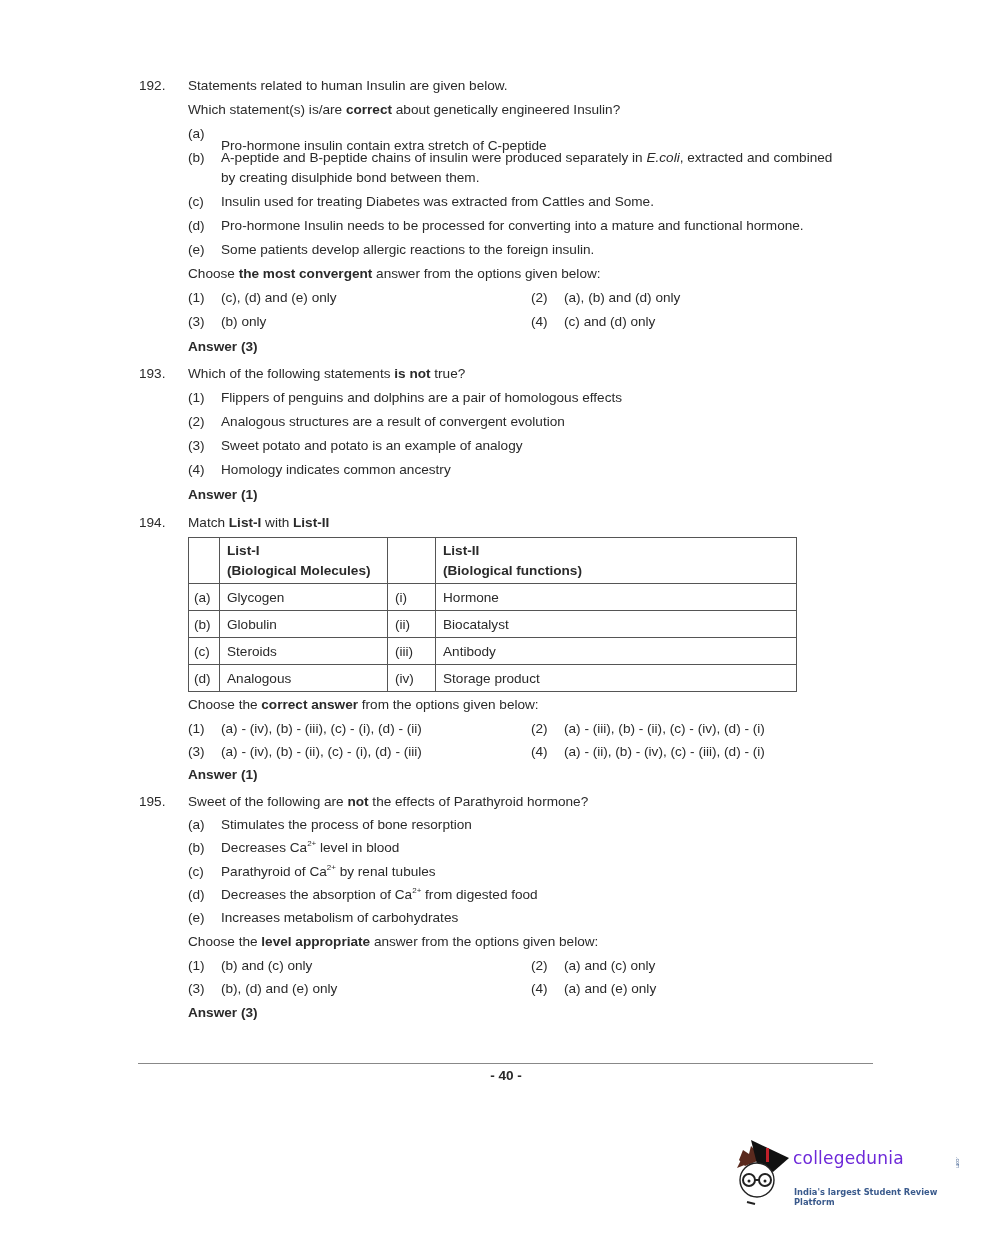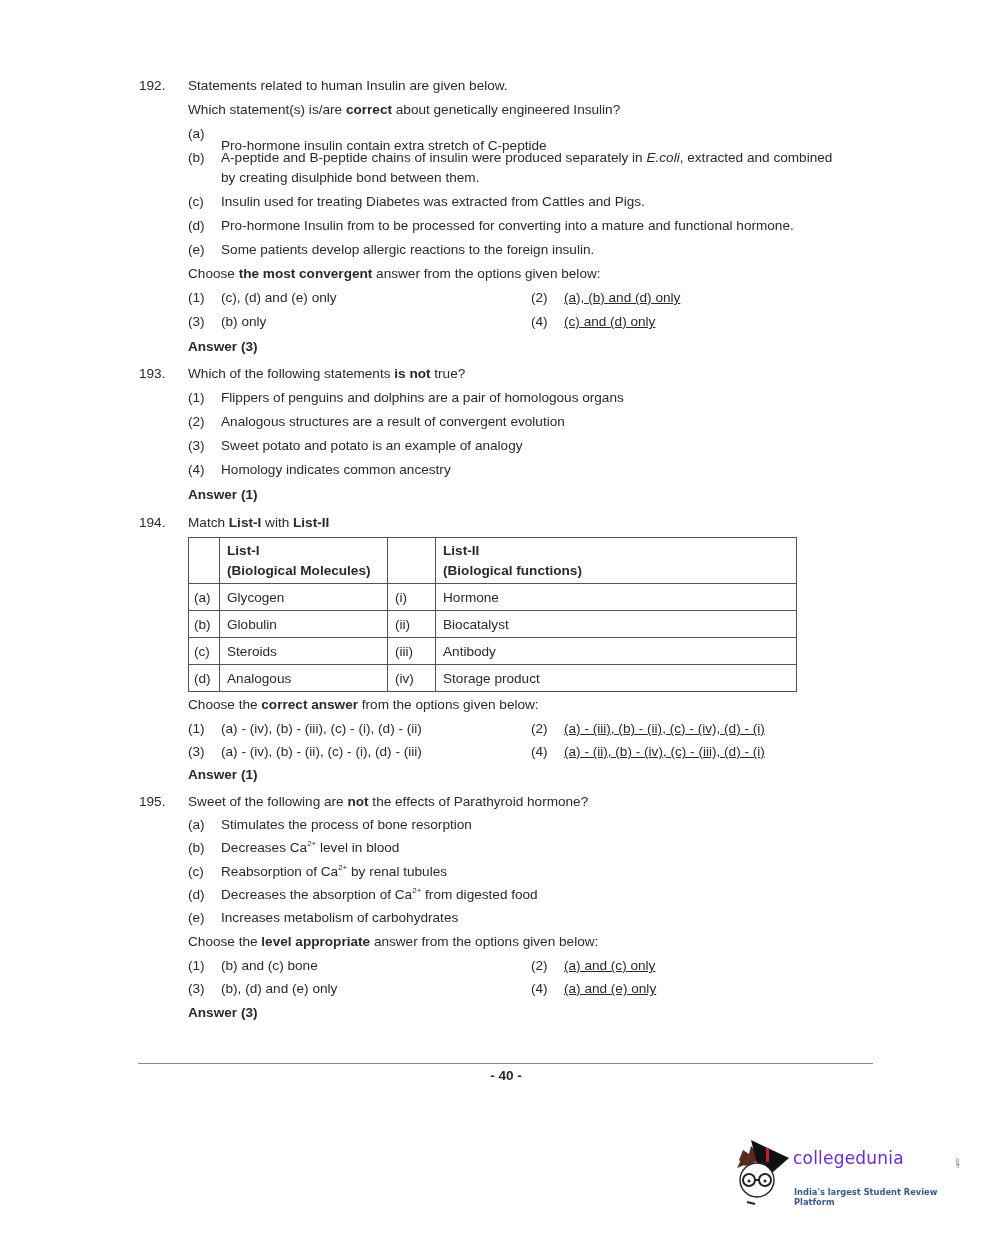--- a/index.html
+++ b/index.html
@@ -8,21 +8,21 @@
     font-family: "Liberation Sans", sans-serif; color: #2a2a2a;
     font-size: 13.6px;
   }
   .page { position: absolute; left: 0; top: 0; width: 993px; height: 1245px; }
   .abs { position: absolute; white-space: nowrap; }
   .qnum { left: 139px; }
   .c1 { left: 188px; }
   .lab { left: 188px; }
   .txt { left: 221px; }
   .c2lab { left: 531px; }
-  .c2txt { left: 564px; text-decoration: underline; }
+  .c2txt { left: 564px; }
   b, .b { font-weight: bold; }
   i { font-style: italic; }
   sup { font-size: 8px; vertical-align: 6px; line-height: 0; }
 
   table.match {
     position: absolute; left: 188px; top: 537px; width: 609px;
     border-collapse: collapse; font-size: 13.6px;
   }
   table.match td {
     border: 1px solid #555; padding: 0 0 0 7px; height: 26px; vertical-align: middle;
@@ -53,24 +53,24 @@
     <span class="abs c1" style="top:102px"><span>Which statement(s) is/are </span><b>correct</b><span> about genetically engineered Insulin?</span></span>
 
     <span class="abs lab" style="top:126px">(a)</span>
     <span class="abs txt" style="top:138px">Pro-hormone insulin contain extra stretch of C-peptide</span>
 
     <span class="abs lab" style="top:150px">(b)</span>
     <span class="abs txt" style="top:150px"><span>A-peptide and B-peptide chains of insulin were produced separately in </span><i>E.coli</i><span>, extracted and combined</span></span>
     <span class="abs txt" style="top:170px">by creating disulphide bond between them.</span>
 
     <span class="abs lab" style="top:194px">(c)</span>
-    <span class="abs txt" style="top:194px">Insulin used for treating Diabetes was extracted from Cattles and Pigs.</span>
+    <span class="abs txt" style="top:194px">Insulin used for treating Diabetes was extracted from Cattles and Some.</span>
 
     <span class="abs lab" style="top:218px">(d)</span>
-    <span class="abs txt" style="top:218px">Pro-hormone Insulin from to be processed for converting into a mature and functional hormone.</span>
+    <span class="abs txt" style="top:218px">Pro-hormone Insulin needs to be processed for converting into a mature and functional hormone.</span>
 
     <span class="abs lab" style="top:242px">(e)</span>
     <span class="abs txt" style="top:242px">Some patients develop allergic reactions to the foreign insulin.</span>
 
     <span class="abs c1" style="top:266px"><span>Choose </span><b>the most convergent</b><span> answer from the options given below:</span></span>
 
     <span class="abs lab" style="top:290px">(1)</span>
     <span class="abs txt" style="top:290px">(c), (d) and (e) only</span>
     <span class="abs c2lab" style="top:290px">(2)</span>
     <span class="abs c2txt" style="top:290px">(a), (b) and (d) only</span>
@@ -80,21 +80,21 @@
     <span class="abs c2txt" style="top:314px">(c) and (d) only</span>
 
     <span class="abs c1 b" style="top:339px">Answer (3)</span>
   </div>
 
   <div>
     <span class="abs qnum" style="top:366px">193.</span>
     <span class="abs c1" style="top:366px"><span>Which of the following statements </span><b>is not</b><span> true?</span></span>
 
     <span class="abs lab" style="top:390px">(1)</span>
-    <span class="abs txt" style="top:390px">Flippers of penguins and dolphins are a pair of homologous organs</span>
+    <span class="abs txt" style="top:390px">Flippers of penguins and dolphins are a pair of homologous effects</span>
     <span class="abs lab" style="top:414px">(2)</span>
     <span class="abs txt" style="top:414px">Analogous structures are a result of convergent evolution</span>
     <span class="abs lab" style="top:438px">(3)</span>
     <span class="abs txt" style="top:438px">Sweet potato and potato is an example of analogy</span>
     <span class="abs lab" style="top:462px">(4)</span>
     <span class="abs txt" style="top:462px">Homology indicates common ancestry</span>
 
     <span class="abs c1 b" style="top:487px">Answer (1)</span>
   </div>
 
@@ -155,32 +155,32 @@
     <span class="abs qnum" style="top:794px">195.</span>
     <span class="abs c1" style="top:794px"><span>Sweet of the following are </span><b>not</b><span> the effects of Parathyroid hormone?</span></span>
 
     <span class="abs lab" style="top:817px">(a)</span>
     <span class="abs txt" style="top:817px">Stimulates the process of bone resorption</span>
 
     <span class="abs lab" style="top:840px">(b)</span>
     <span class="abs txt" style="top:840px"><span>Decreases Ca</span><sup>2+</sup><span> level in blood</span></span>
 
     <span class="abs lab" style="top:864px">(c)</span>
-    <span class="abs txt" style="top:864px"><span>Reabsorption of Ca</span><sup>2+</sup><span> by renal tubules</span></span>
+    <span class="abs txt" style="top:864px"><span>Parathyroid of Ca</span><sup>2+</sup><span> by renal tubules</span></span>
 
     <span class="abs lab" style="top:887px">(d)</span>
     <span class="abs txt" style="top:887px"><span>Decreases the absorption of Ca</span><sup>2+</sup><span> from digested food</span></span>
 
     <span class="abs lab" style="top:910px">(e)</span>
     <span class="abs txt" style="top:910px">Increases metabolism of carbohydrates</span>
 
     <span class="abs c1" style="top:934px"><span>Choose the </span><b>level appropriate</b><span> answer from the options given below:</span></span>
 
     <span class="abs lab" style="top:958px">(1)</span>
-    <span class="abs txt" style="top:958px">(b) and (c) bone</span>
+    <span class="abs txt" style="top:958px">(b) and (c) only</span>
     <span class="abs c2lab" style="top:958px">(2)</span>
     <span class="abs c2txt" style="top:958px">(a) and (c) only</span>
     <span class="abs lab" style="top:981px">(3)</span>
     <span class="abs txt" style="top:981px">(b), (d) and (e) only</span>
     <span class="abs c2lab" style="top:981px">(4)</span>
     <span class="abs c2txt" style="top:981px">(a) and (e) only</span>
 
     <span class="abs c1 b" style="top:1005px">Answer (3)</span>
   </div>
 

